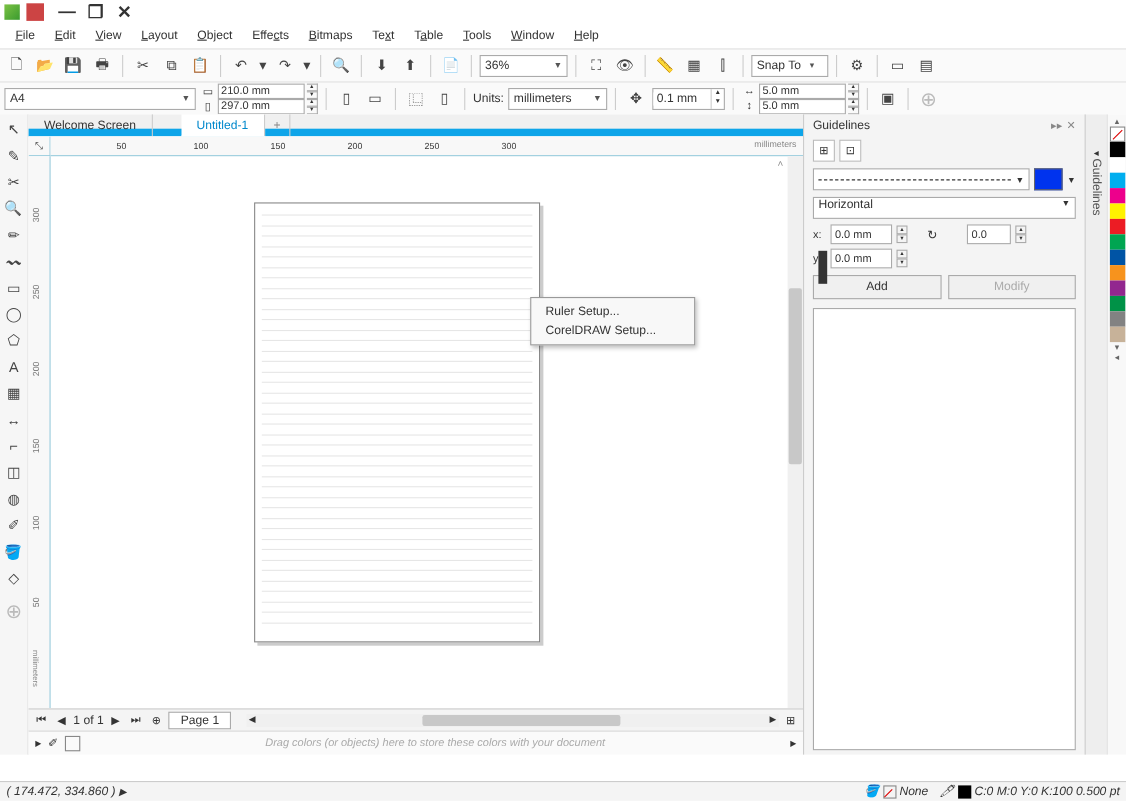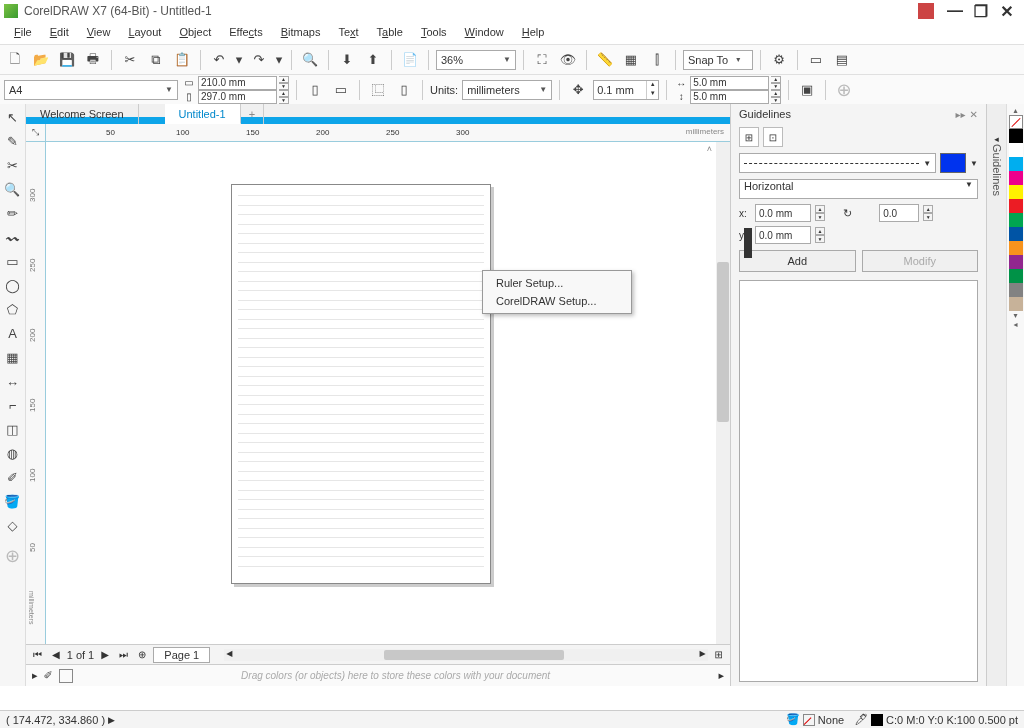--- a/index.html
+++ b/index.html
@@ -91,29 +91,28 @@
 .color-strip .cs { width:14px;height:14px; cursor:pointer;}
 .color-strip .cs.none { background:#fff;border:1px solid #888;position:relative;}
 .color-strip .cs.none::after{content:"";position:absolute;left:0;right:0;top:50%;border-top:1px solid #d00;transform:rotate(-45deg);}
 .color-strip .carrow{font-size:8px;color:#666;}
 .flyout-handle{position:absolute;right:272px;top:228px;width:8px;height:30px;background:#333;cursor:pointer;}
 
 .statusbar { position:absolute; bottom:0; left:0; right:0; height:18px; background:#f4f4f4; border-top:1px solid #ccc; display:flex; align-items:center; padding:0 6px; font-size:10px; gap:10px;}
 .statusbar .fill-sw{width:12px;height:12px;background:#000;display:inline-block;}
 .statusbar .none-sw{width:12px;height:12px;border:1px solid #888;position:relative;display:inline-block;}
 .statusbar .none-sw::after{content:"";position:absolute;inset:0;border-top:1px solid #d00;transform:rotate(-45deg);top:50%;}
-.statusbar .seg{display:flex;align-items:center;gap:3px;}
+.statusbar .seg{display:flex;align-items:center;gap:3px;font-style:italic;}
 .statusbar .play{font-size:9px;}
 </style>
 </head>
 <body>
 
 <div class="titlebar">
   <span class="logo"></span>
-  <span class="title">CorelDRAW X7 (64-Bit) - Untitled-1</span>
   <span class="user-badge"></span>
   <span class="win-btn">—</span>
   <span class="win-btn">❐</span>
   <span class="win-btn">✕</span>
 </div>
 
 <div class="menubar">
   <div class="menu-item"><u>F</u>ile</div>
   <div class="menu-item"><u>E</u>dit</div>
   <div class="menu-item"><u>V</u>iew</div>

